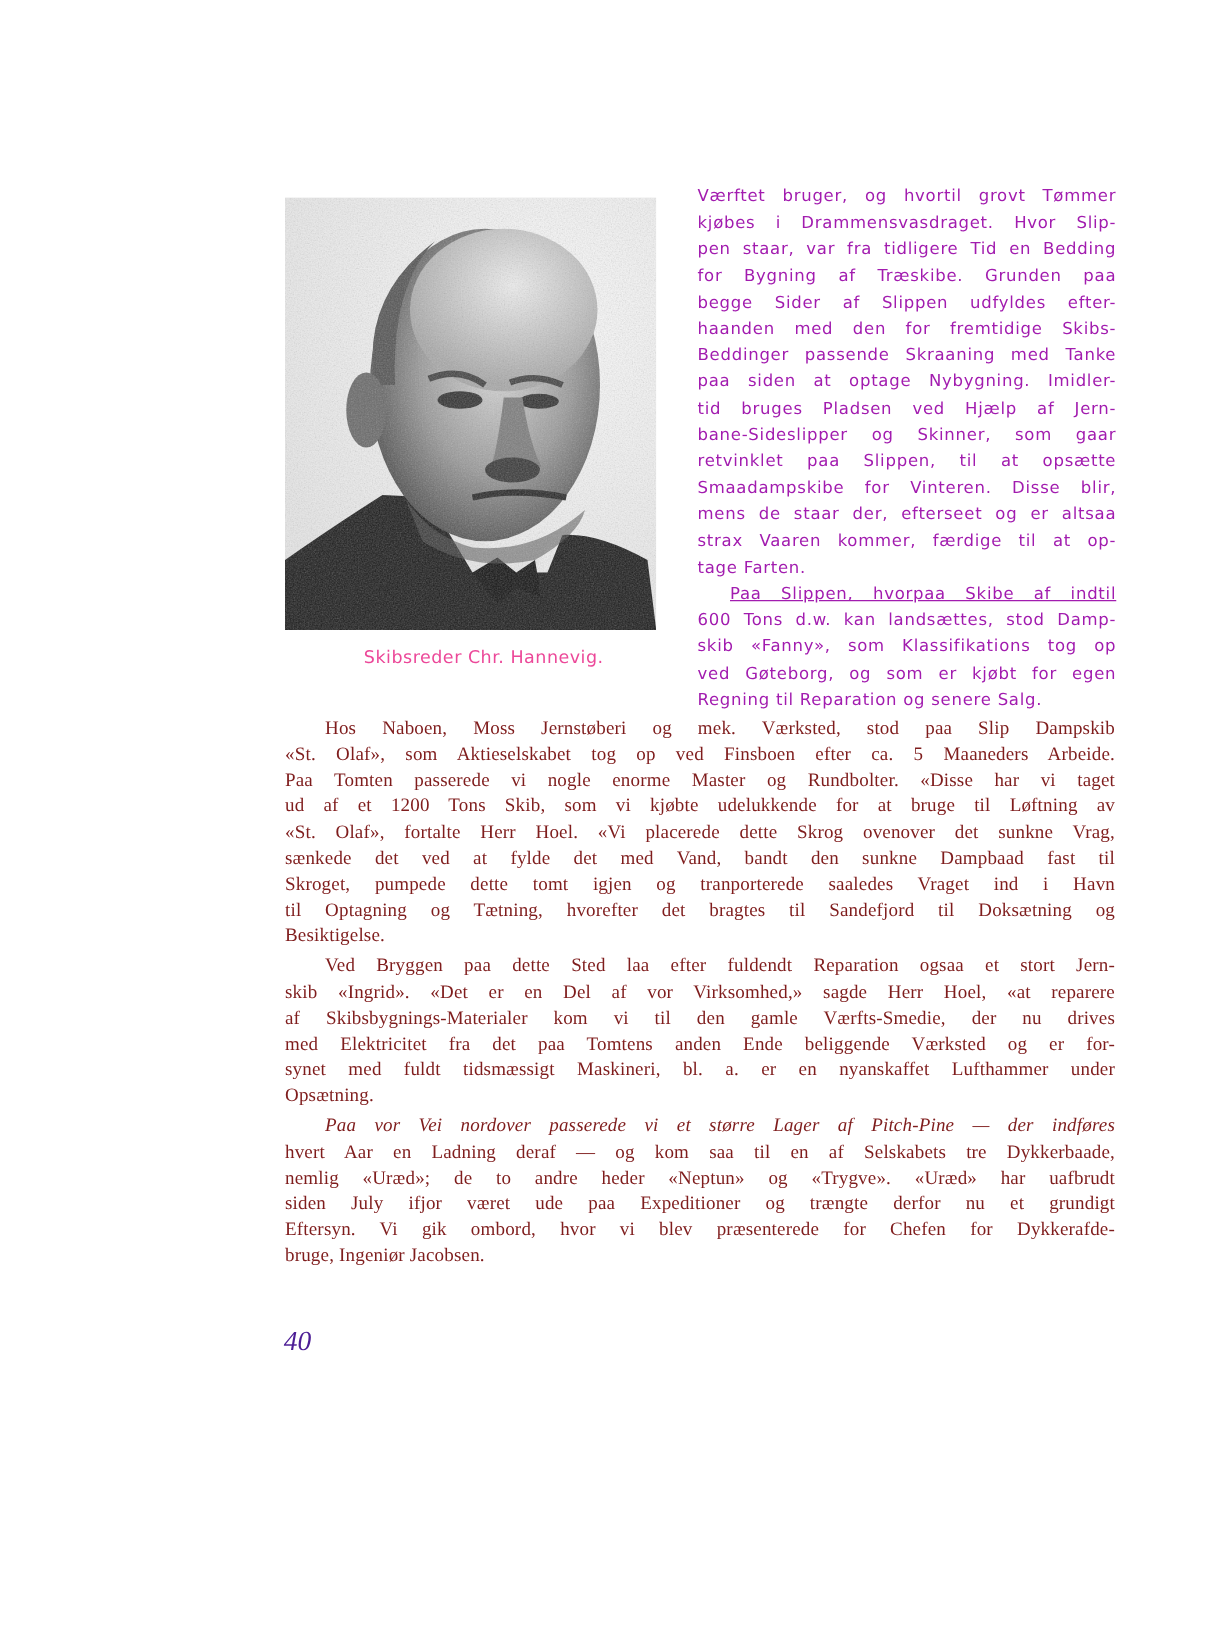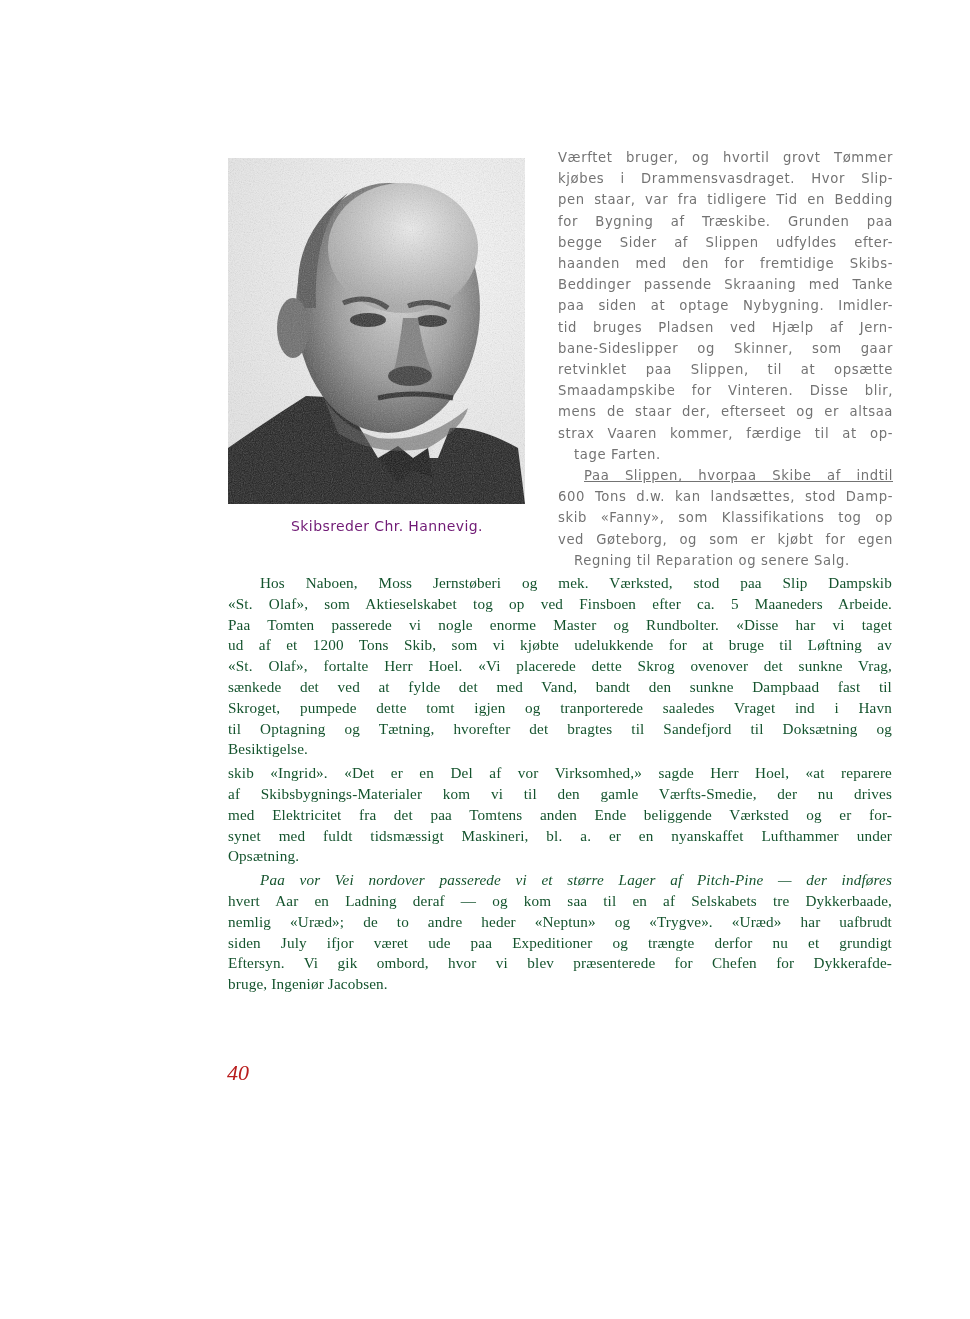--- a/index.html
+++ b/index.html
@@ -26,69 +26,69 @@
     .photo svg { display: block; width: 100%; height: 100%; }
     .caption {
       position: absolute;
       left: 228px;
       top: 518px;
       width: 318px;
       text-align: center;
       font-family: "DejaVu Sans", sans-serif;
       font-size: 14px;
       letter-spacing: 0.4px;
-      color: #701a75;
+      color: #ec4899;
     }
     .side-col {
       position: absolute;
       left: 558px;
       top: 147px;
       width: 335px;
       font-family: "DejaVu Sans", sans-serif;
       font-size: 13.2px;
       line-height: 21.2px;
       letter-spacing: 0.6px;
       text-align: justify;
-      color: #737373;
+      color: #a21caf;
     }
     .side-col p { margin: 0; }
     .side-col .line {
       display: block;
       text-align: justify;
       text-align-last: justify;
       white-space: nowrap;
     }
-    .side-col .line.last { text-align-last: left; margin-left: 16px; }
+    .side-col .line.last { text-align-last: left; }
     .main-col {
       position: absolute;
       left: 228px;
       top: 573px;
       width: 664px;
       font-family: "Liberation Serif", serif;
       font-size: 15.2px;
       line-height: 20.8px;
-      color: #14532d;
+      color: #7f1d1d;
     }
     .main-col p { margin: 0 0 3px 0; }
     .main-col .line {
       display: block;
       text-align: justify;
       text-align-last: justify;
       white-space: nowrap;
       letter-spacing: 0.15px;
     }
     .main-col .line.last { text-align-last: left; }
     .page-number {
       position: absolute;
       left: 227px;
       top: 1060px;
       font-family: "Liberation Serif", serif;
       font-style: italic;
       font-size: 22px;
-      color: #b91c1c;
+      color: #4c1d95;
     }
   </style>
 </head>
 <body>
 
 <div class="photo">
   <svg viewBox="0 0 297 346" preserveAspectRatio="none">
     <defs>
       <radialGradient id="bg" cx="70%" cy="30%" r="80%">
         <stop offset="0%" stop-color="#fafafa"></stop>
@@ -179,20 +179,21 @@
     <span class="line">«St. Olaf», som Aktieselskabet tog op ved Finsboen efter ca. 5 Maaneders Arbeide.</span>
     <span class="line">Paa Tomten passerede vi nogle enorme Master og Rundbolter. «Disse har vi taget</span>
     <span class="line">ud af et 1200 Tons Skib, som vi kjøbte udelukkende for at bruge til Løftning av</span>
     <span class="line">«St. Olaf», fortalte Herr Hoel. «Vi placerede dette Skrog ovenover det sunkne Vrag,</span>
     <span class="line">sænkede det ved at fylde det med Vand, bandt den sunkne Dampbaad fast til</span>
     <span class="line">Skroget, pumpede dette tomt igjen og tranporterede saaledes Vraget ind i Havn</span>
     <span class="line">til Optagning og Tætning, hvorefter det bragtes til Sandefjord til Doksætning og</span>
     <span class="line last">Besiktigelse.</span>
   </p>
   <p>
+    <span class="line" style="padding-left:32px;box-sizing:border-box;">Ved Bryggen paa dette Sted laa efter fuldendt Reparation ogsaa et stort Jern-</span>
     <span class="line">skib «Ingrid». «Det er en Del af vor Virksomhed,» sagde Herr Hoel, «at reparere</span>
     <span class="line">af Skibsbygnings-Materialer kom vi til den gamle Værfts-Smedie, der nu drives</span>
     <span class="line">med Elektricitet fra det paa Tomtens anden Ende beliggende Værksted og er for-</span>
     <span class="line">synet med fuldt tidsmæssigt Maskineri, bl. a. er en nyanskaffet Lufthammer under</span>
     <span class="line last">Opsætning.</span>
   </p>
   <p>
     <span class="line" style="padding-left:32px;box-sizing:border-box;font-style:italic;">Paa vor Vei nordover passerede vi et større Lager af Pitch-Pine — der indføres</span>
     <span class="line">hvert Aar en Ladning deraf — og kom saa til en af Selskabets tre Dykkerbaade,</span>
     <span class="line">nemlig «Uræd»; de to andre heder «Neptun» og «Trygve». «Uræd» har uafbrudt</span>

